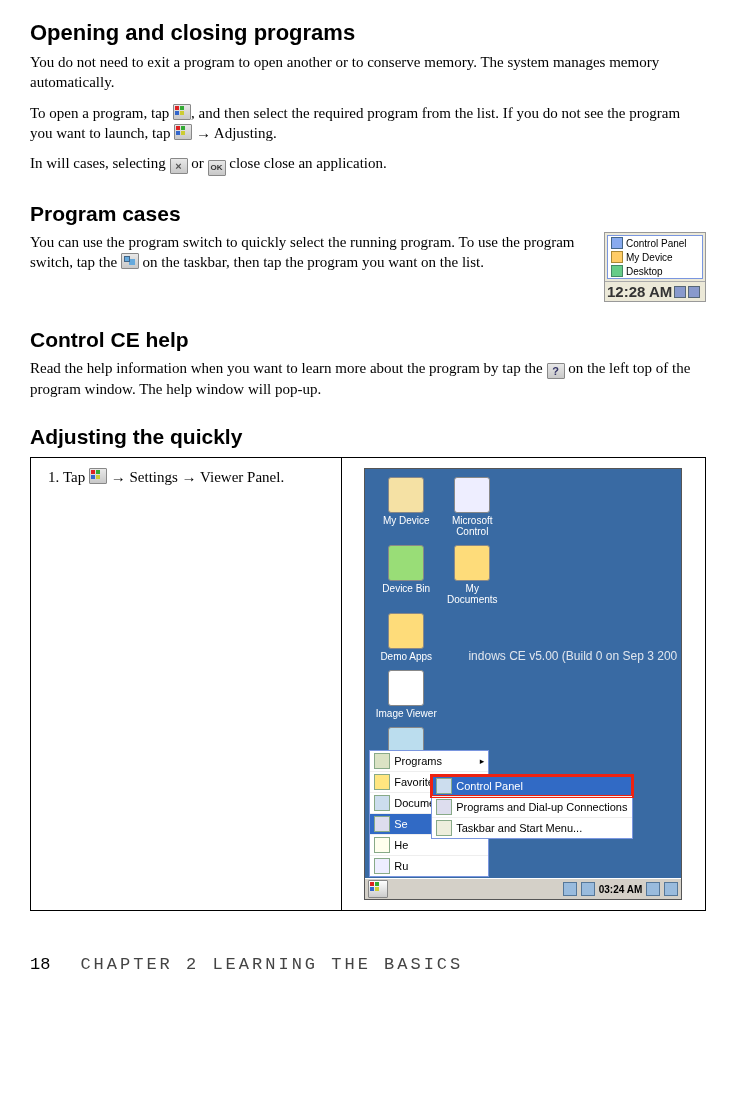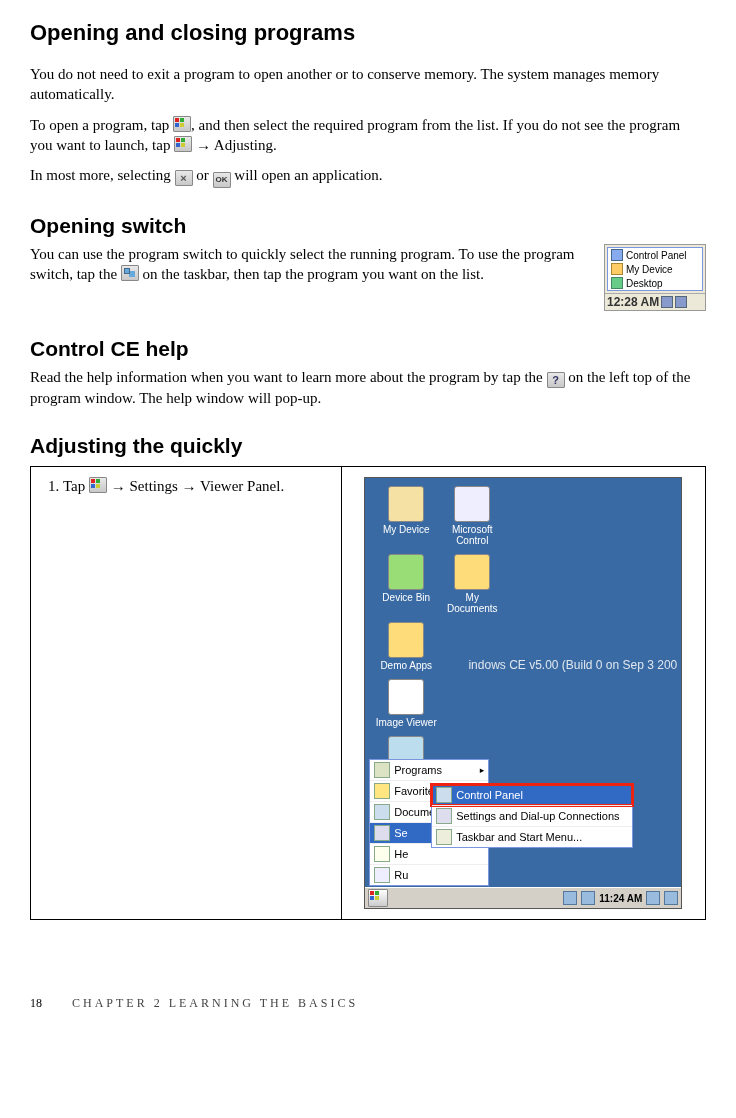--- a/index.html
+++ b/index.html
@@ -9,21 +9,21 @@
     font-size: 15px;
     color: #000;
     width: 736px;
     box-sizing: border-box;
     background: #fff;
   }
   h1 {
     font-family: Arial, Helvetica, sans-serif;
     font-weight: bold;
     font-size: 22px;
-    margin: 0 0 18px 0;
+    margin: 0 0 6px 0;
   }
   h2 {
     font-family: Arial, Helvetica, sans-serif;
     font-weight: bold;
     font-size: 21px;
     margin: 26px 0 6px 0;
   }
   p { margin: 4px 0 10px 0; line-height: 1.35; }
   .inline-icon {
     display: inline-block;
@@ -45,21 +45,21 @@
     border: 1px solid #999;
     font-family: Tahoma, Arial, sans-serif;
     font-size: 10px;
     background:#ece9d8;
     margin-left:10px;
   }
   .switch-shot .list { background:#fff; border:1px solid #7a96df; margin:2px; }
   .switch-shot .item { padding:1px 3px; display:flex; align-items:center; gap:3px; }
   .switch-shot .sq { width:10px; height:10px; display:inline-block; }
   .tbar { display:flex; align-items:center; padding:1px 2px; border-top:1px solid #aaa; gap:2px;}
-  .tbar span.time{font-size:12px; font-weight:bold; color:#333;}
+  .tbar span.time{font-size:15px; font-weight:bold; color:#333;}
   .mini-icon { width:10px; height:10px; background:#89c; display:inline-block; border:1px solid #567;}
   
   .clear { clear:both; }
   
   table.vol { border-collapse: collapse; width:100%; margin-top:8px;}
   table.vol td { border:1.5px solid #000; vertical-align: top; padding:10px;}
   td.left { width: 46%; }
   td.right { background:#fff; padding:6px;}
   ol { margin:0; padding-left: 22px;}
   
@@ -108,41 +108,41 @@
     position:absolute; left:0; right:0; bottom:0; height:20px;
     background:#d4d0c8; border-top:1px solid #fff;
     display:flex; align-items:center; padding:0 3px; gap:4px;
     font-size:10px;
   }
   .taskbar .startbtn { width:18px; height:16px; border:1px solid #888; background:linear-gradient(#fff,#ccc);}
   .taskbar .flex{flex:1;}
   .taskbar .tic{width:12px;height:12px;background:#9bd;border:1px solid #579;}
   @media print { .footer{position:absolute;} }
   .footer-static{
-    margin-top:76px;
-    font-family: Liberation Serif, serif;
-    font-size: 12px;
+    margin-top:44px;
+    font-family: Liberation Mono, monospace;
+    font-size: 17px;
     letter-spacing: 3px;
     color:#444;
   }
   .footer-static .pn{ letter-spacing:0; margin-right:30px; color:#000;}
 </style>
 </head>
 <body>
 
 <h1>Opening and closing programs</h1>
 <p>You do not need to exit a program to open another or to conserve memory. The system manages memory automatically.</p>
 <p>
   <span>To open a program, tap </span><span class="inline-icon start-icon"></span><span>, and then select the required program from the list. If you do not see the program you want to launch, tap </span><span class="inline-icon start-icon"></span><span> → Adjusting.</span>
 </p>
 <p>
-  <span>In most more, selecting </span><span class="inline-icon x-icon">×</span><span> or </span><span class="inline-icon ok-icon">OK</span><span> will open an application.</span>
-</p>
-
-<h2>Opening switch</h2>
+  <span>In will cases, selecting </span><span class="inline-icon x-icon">×</span><span> or </span><span class="inline-icon ok-icon">OK</span><span> close close an application.</span>
+</p>
+
+<h2>Program cases</h2>
 <div class="switch-shot">
   <div class="list">
     <div class="item">
         <span class="sq" style="background:#8ae;border:1px solid #468"></span>
         <span>Control Panel</span>
       </div>
     <div class="item">
         <span class="sq" style="background:#fc6;border:1px solid #a83"></span>
         <span>My Device</span>
       </div>
@@ -229,34 +229,34 @@
               </div>
     </div>
 
     <div class="submenu">
       <div class="smitem highlight highlight-red">
                 <span class="ic" style="background:#cde"></span>
                 <span>Control Panel</span>
               </div>
       <div class="smitem">
                 <span class="ic" style="background:#dde"></span>
-                <span>Settings and Dial-up Connections</span>
+                <span>Programs and Dial-up Connections</span>
               </div>
       <div class="smitem">
                 <span class="ic" style="background:#eed"></span>
                 <span>Taskbar and Start Menu...</span>
               </div>
     </div>
 
     <div class="taskbar">
       <span class="startbtn start-icon inline-icon"></span>
       <span class="flex"></span>
       <span class="tic"></span>
       <span class="tic"></span>
-      <span style="font-weight:bold">11:24 AM</span>
+      <span style="font-weight:bold">03:24 AM</span>
       <span class="tic"></span>
       <span class="tic"></span>
     </div>
   </div>
 </td>
 </tr>
 </tbody>
   </table>
 
 <div class="footer-static">

